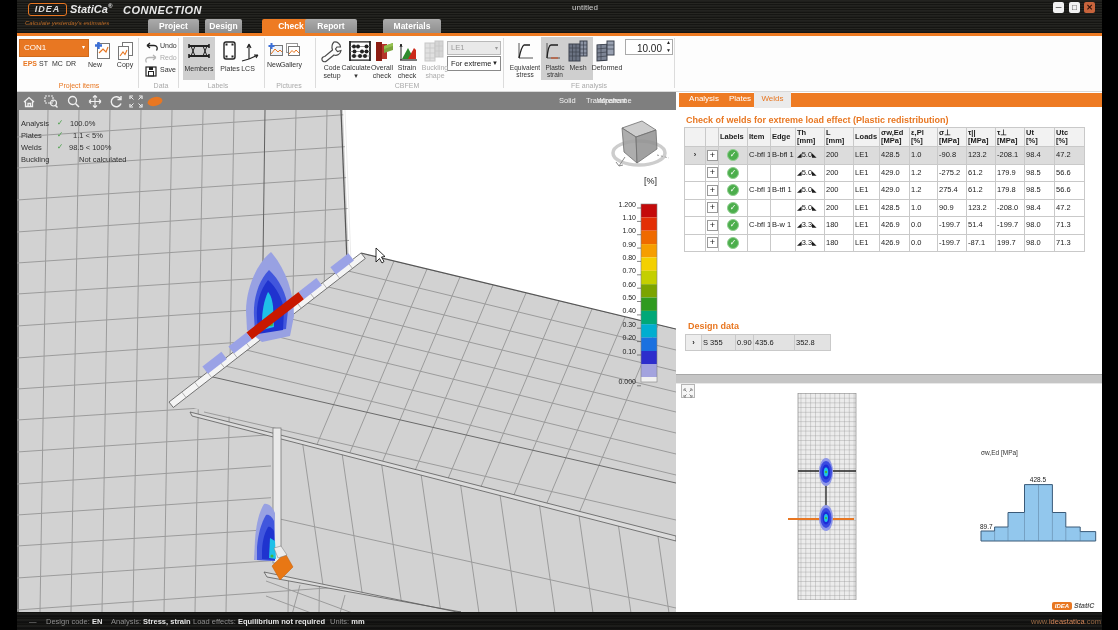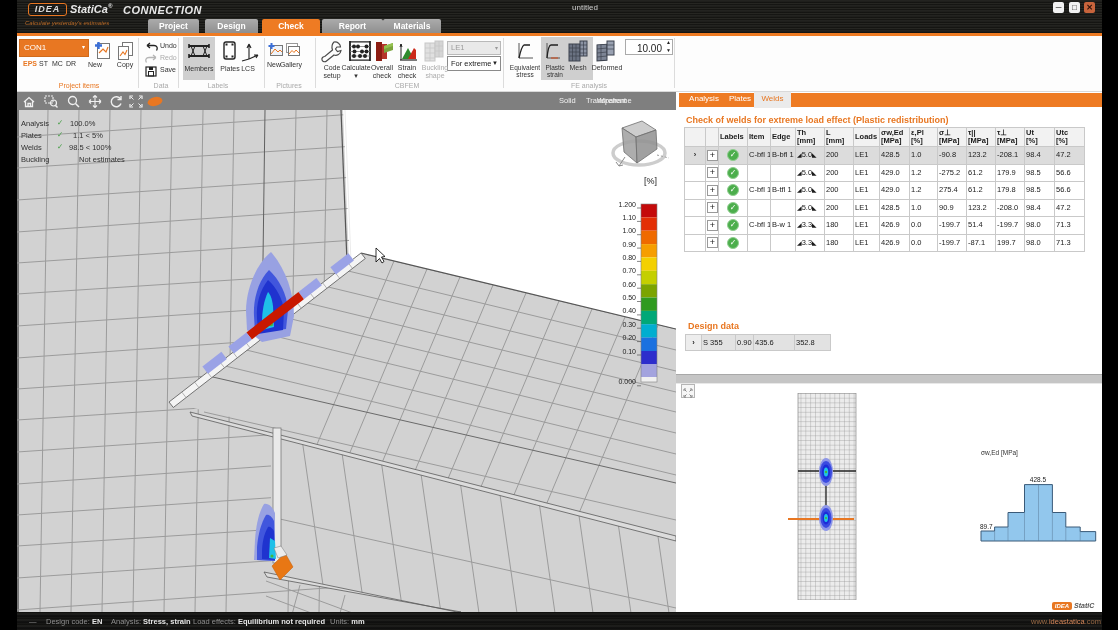--- a/index.html
+++ b/index.html
@@ -65,23 +65,23 @@
   <div id="titlebar">
     <div class="abs" id="logoidea">IDEA</div>
     <div class="abs" id="logostatica">StatiCa<span style="font-size:6px;vertical-align:super;">®</span></div>
     <div class="abs" id="logoconn">CONNECTION</div>
     <div class="abs" id="tagline">Calculate yesterday's estimates</div>
     <div class="abs" id="untitled">untitled</div>
     <div class="winbtn" style="left:1036px;">─</div>
     <div class="winbtn" style="left:1052px;">□</div>
     <div class="winbtn" style="left:1067px;background:#c8643c;color:#2a1008;">✕</div>
     <div class="rtab" style="left:131px;width:51px;">Project</div>
-    <div class="rtab" style="left:188px;width:53px;">Design</div>
+    <div class="rtab" style="left:188px;width:37px;">Design</div>
     <div class="rtab active" style="left:245px;width:58px;">Check</div>
-    <div class="rtab" style="left:305px;width:61px;">Report</div>
+    <div class="rtab" style="left:288px;width:52px;">Report</div>
     <div class="rtab" style="left:366px;width:58px;">Materials</div>
   </div>
   <div class="abs" id="orangebar"></div>
   <div class="abs" id="ribbon">
 
     <div class="abs" style="left:2px;top:3px;width:68px;height:16px;background:#e87722;border:1px solid #d06a1a;">
       <span style="position:absolute;left:4px;top:3px;color:#fff;font-size:8px;">CON1</span>
       <span style="position:absolute;right:3px;top:3px;color:#fff;font-size:6px;">▾</span>
     </div>
     <div class="abs btxt" style="left:6px;top:24px;color:#e87722;font-weight:bold;">EPS</div>
@@ -459,21 +459,21 @@
 <div class="ostat" style="left:4px;top:9px;">Analysis</div>
 <div class="ostat" style="left:4px;top:21px;">Plates</div>
 <div class="ostat" style="left:4px;top:33px;">Welds</div>
 <div class="ostat" style="left:4px;top:45px;">Buckling</div>
 <div class="ostat" style="left:40px;top:8px;color:#3f9c3f;">✓</div>
 <div class="ostat" style="left:40px;top:20px;color:#3f9c3f;">✓</div>
 <div class="ostat" style="left:40px;top:32px;color:#3f9c3f;">✓</div>
 <div class="ostat" style="left:53px;top:9px;">100.0%</div>
 <div class="ostat" style="left:56px;top:21px;">1.1 &lt; 5%</div>
 <div class="ostat" style="left:52px;top:33px;">98.5 &lt; 100%</div>
-<div class="ostat" style="left:62px;top:45px;">Not estimates</div></div>
+<div class="ostat" style="left:62px;top:45px;">Not calculated</div></div>
   <div class="abs" id="rpanel">
     <div id="rtabbar"></div>
     <div class="ptab" style="left:8px;width:40px;">Analysis</div>
     <div class="ptab" style="left:50px;width:28px;">Plates</div>
     <div id="weldtab">Welds</div>
     <div class="otitle" style="left:10px;top:23px;">Check of welds for extreme load effect (Plastic redistribution)</div>
     <table class="grid" style="position:absolute;left:8px;top:35px;width:400px;">
       <colgroup>
           <col style="width:21px">
           <col style="width:13px">

